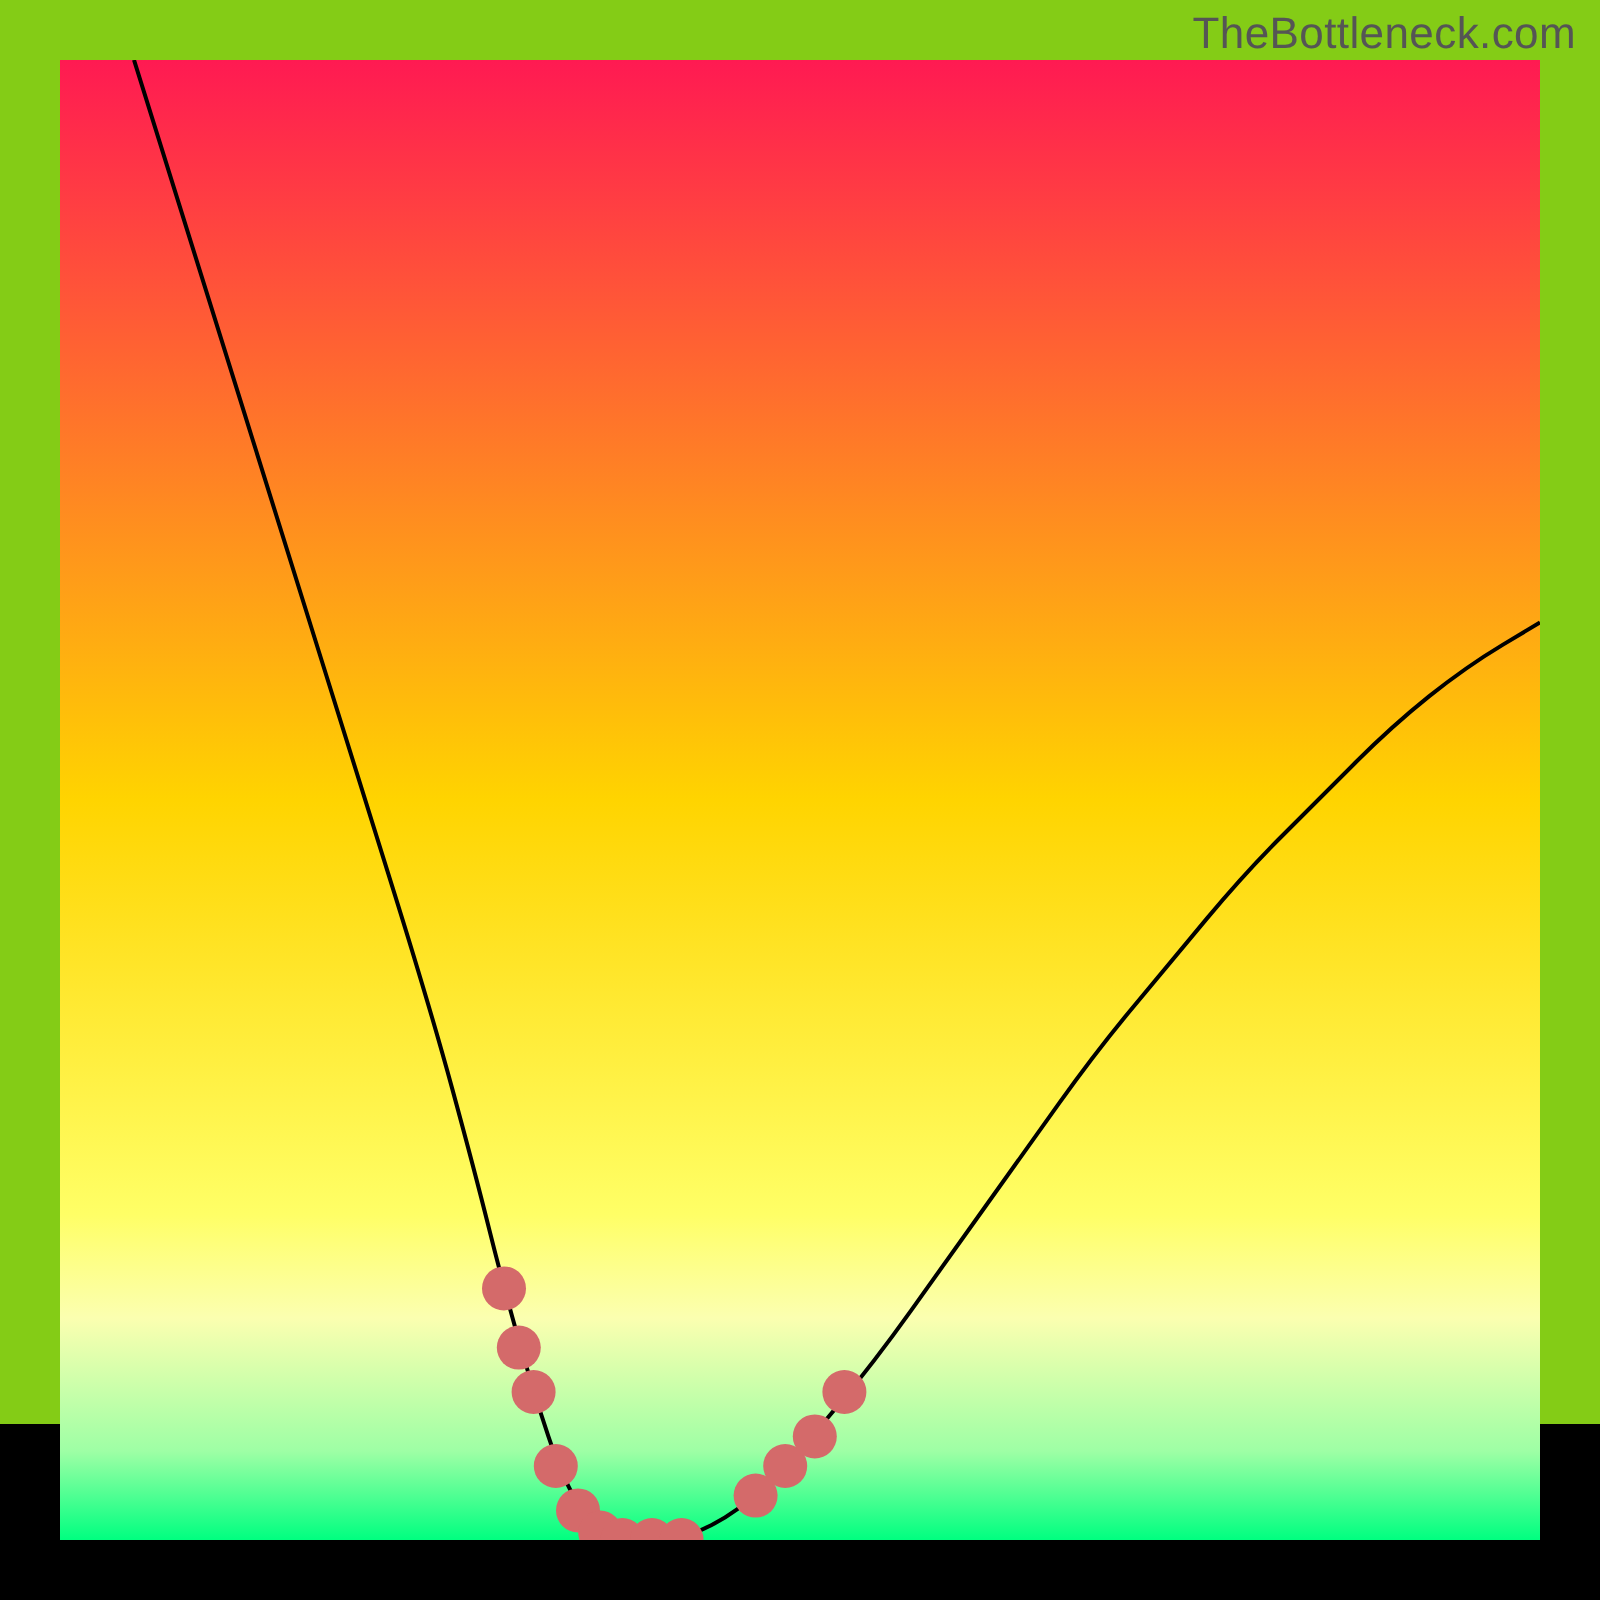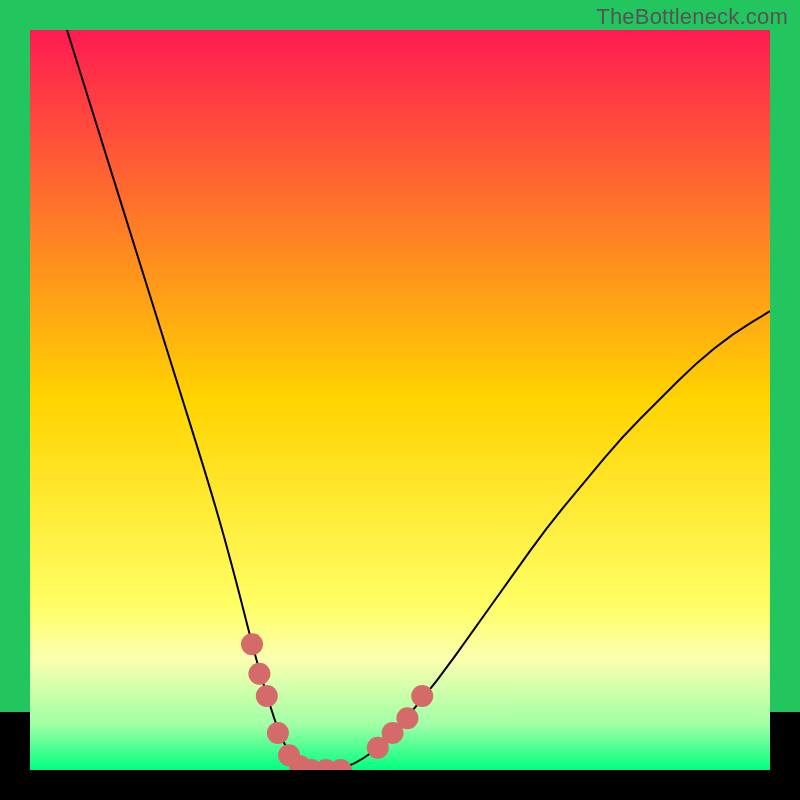--- a/index.html
+++ b/index.html
@@ -10,21 +10,21 @@
     overflow: hidden;
     background: #000;
     font-family: Arial, Helvetica, sans-serif;
   }
   .frame {
     position: absolute;
     top: 0;
     left: 0;
     width: 800px;
     height: 712px;
-    background: #22c55e;
+    background: #84cc16;
   }
   .plot-area {
     position: absolute;
     top: 30px;
     left: 30px;
     width: 740px;
     height: 740px;
   }
   .watermark {
     position: absolute;

